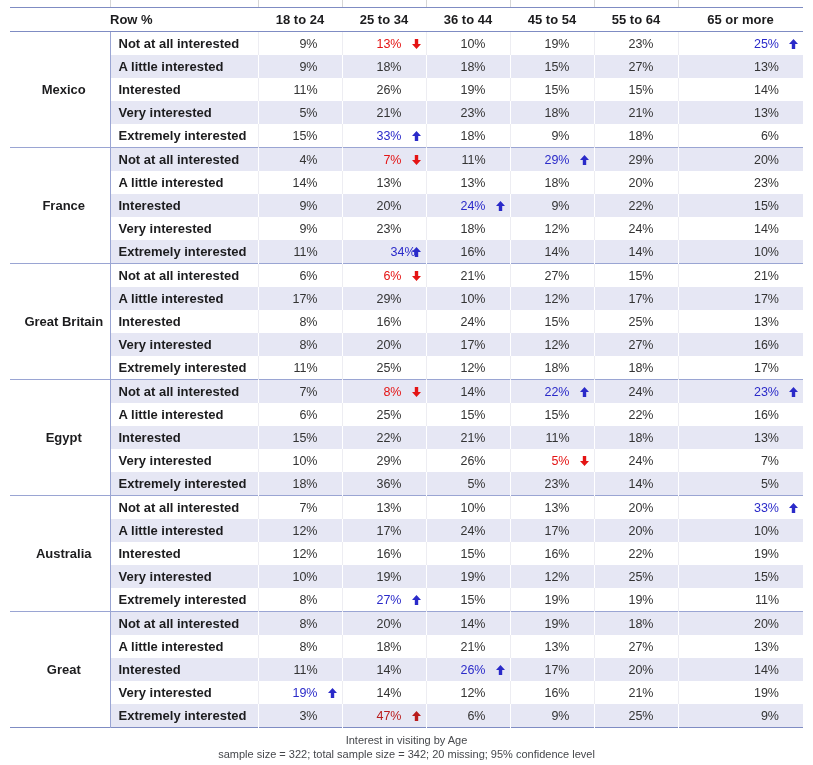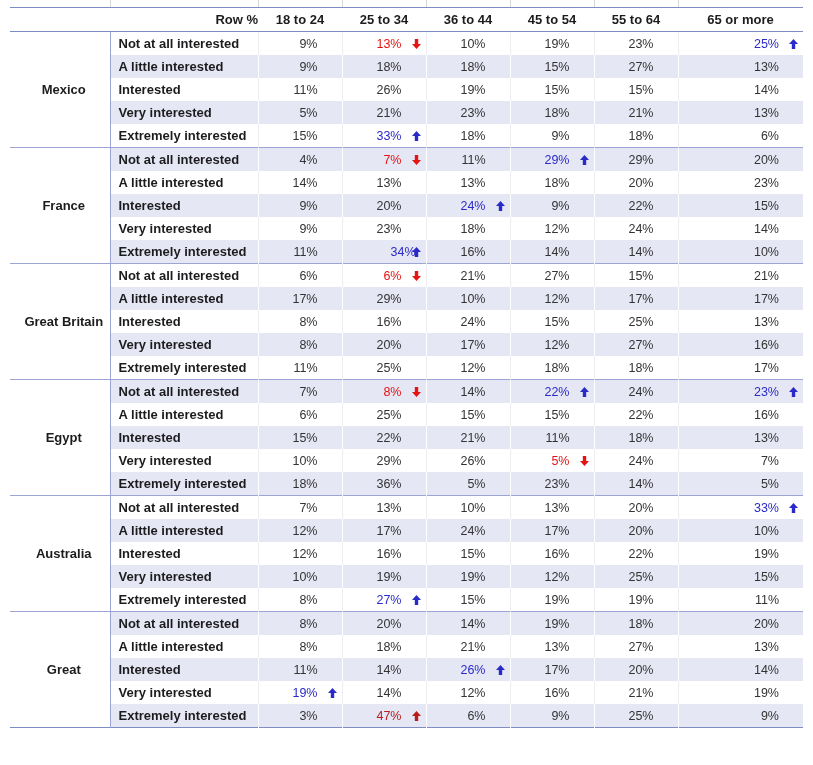--- a/index.html
+++ b/index.html
@@ -23,21 +23,21 @@
   }
   tr.spacer-row td{height:7px;padding:0;background:#fff;}
   tr.spacer-row td + td{border-left:1px solid var(--tick);}
   tr.spacer-row td{border-bottom:1px solid var(--strong-line);}
   tr.header-row th{
     height:23px;padding:0;
     font-size:13px;font-weight:700;color:var(--text);
     border-bottom:1px solid var(--strong-line);
     background:#fff;white-space:nowrap;
   }
-  th.rowpct{text-align:right;padding-left:9px;}
+  th.rowpct{text-align:left;padding-left:9px;}
   th.agecol{text-align:center;}
   tbody td{height:23px;padding:0;font-size:13px;white-space:nowrap;overflow:hidden;}
   td.country{
     font-weight:700;color:var(--text);text-align:center;padding-left:8px;
     vertical-align:middle;background:#fff;
     border-right:1px solid var(--grid-line);
   }
   td.lbl{font-weight:700;color:var(--text);text-align:left;padding-left:8px;margin-left:28px;}
   td.val{
     text-align:right;padding-right:24px;color:var(--value-text);
@@ -437,14 +437,18 @@
               </svg>
             </span></td>
           <td class="val"><span>6%</span></td>
           <td class="val"><span>9%</span></td>
           <td class="val"><span>25%</span></td>
           <td class="val"><span>9%</span></td>
         </tr>
       </tbody>
   </table>
 
+  <div class="caption">
+    <div>Interest in visiting by Age</div>
+    <div>sample size = 322; total sample size = 342; 20 missing; 95% confidence level</div>
+  </div>
 
 </div>
 
 </body></html>

